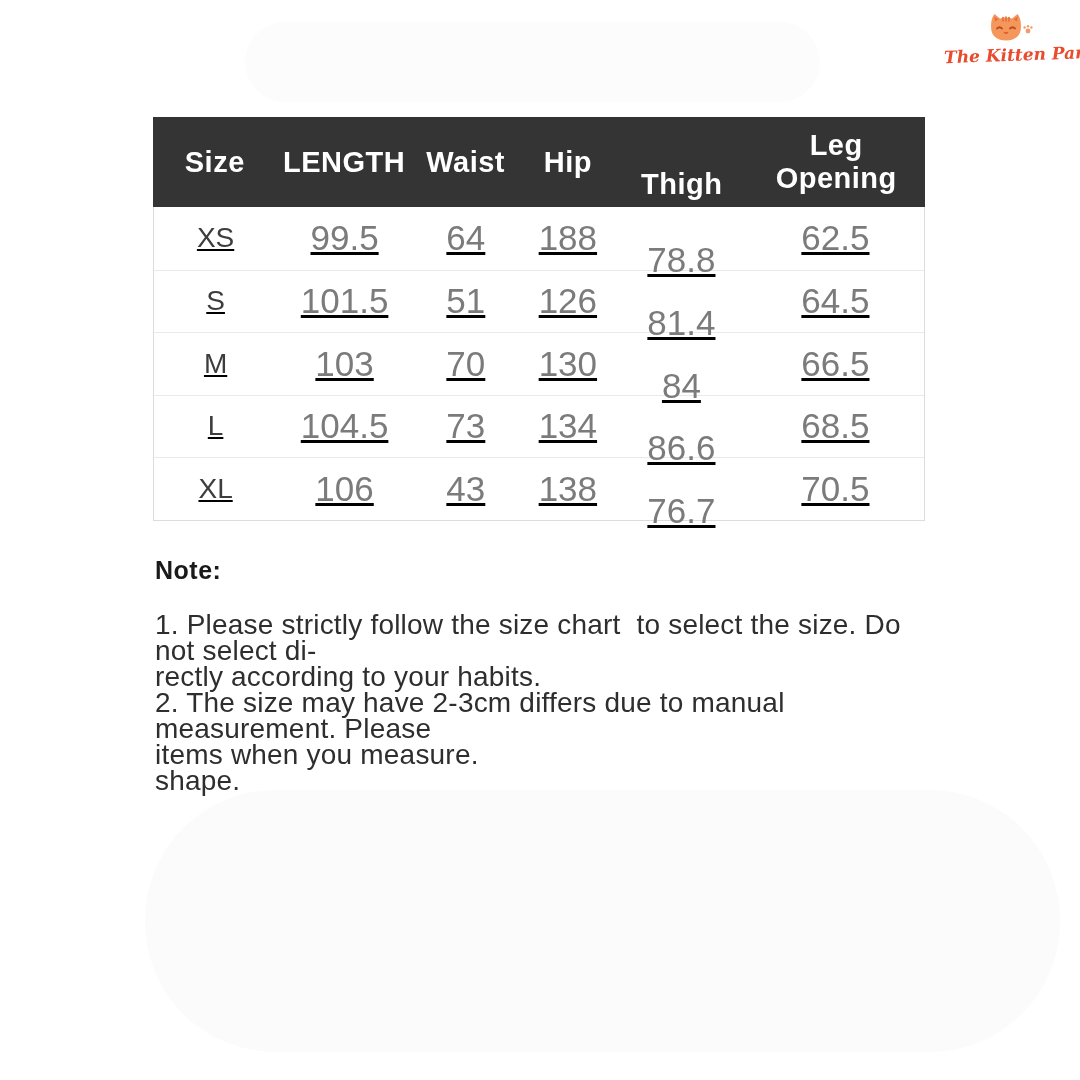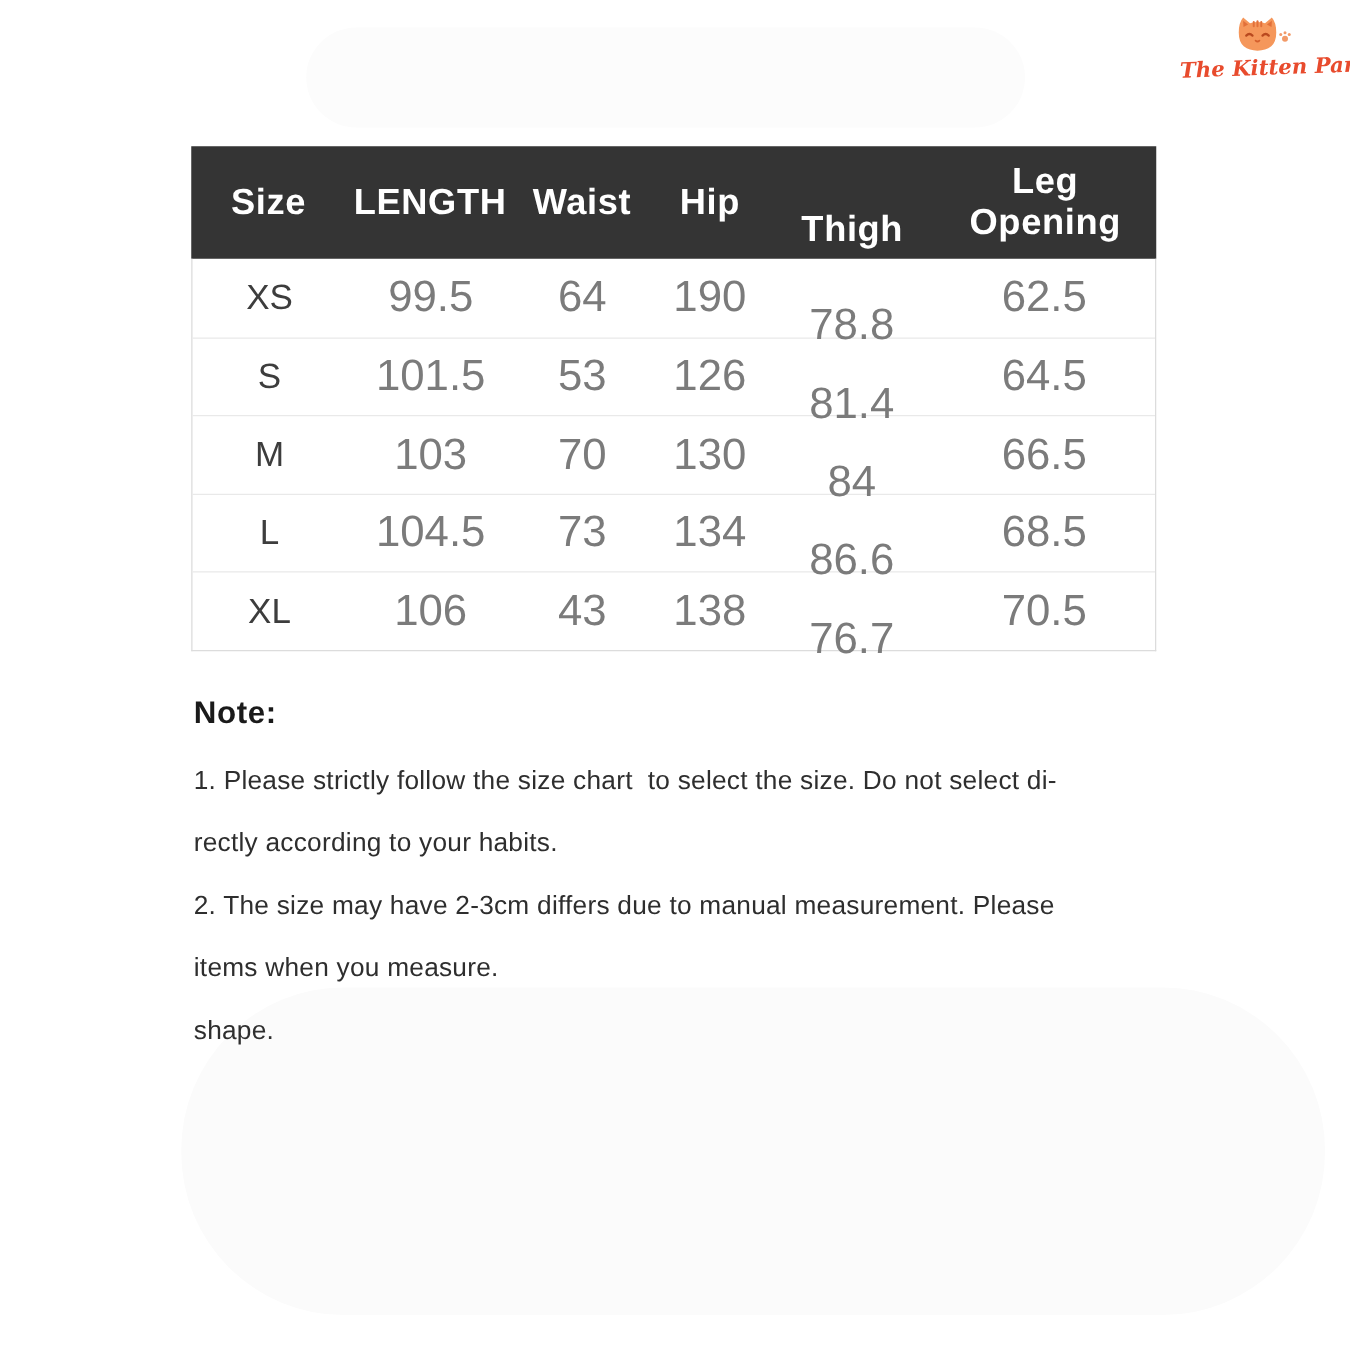--- a/index.html
+++ b/index.html
@@ -54,20 +54,21 @@
   }
   .chart-header{
     display:flex;align-items:center;height:90px;
     background:var(--header-bg);color:var(--header-text);
     font-size:29px;font-weight:600;letter-spacing:0.5px;
   }
   .chart-body{
     border-left:1px solid var(--table-border);
     border-right:1px solid var(--table-border);
     border-bottom:1px solid var(--table-border);
+    text-decoration:underline;
   }
   .row{display:flex;align-items:center;height:62.5px;}
   .row + .row{border-top:1px solid var(--row-sep);}
   .hcell,.cell{text-align:center;}
   .c0{width:16%;text-align:center;}
   .c1{width:17.5%;}
   .c2{width:14%;}
   .c3{width:12.5%;}
   .c4{width:17%;margin-top:44px;}
   .c5{width:23%;}
@@ -76,22 +77,22 @@
 
   
   .note{
     position:absolute;left:155px;top:556px;width:765px;z-index:1;
   }
   .note-title{
     font-size:25px;font-weight:600;color:var(--note-title);
     margin-bottom:27px;letter-spacing:0.5px;
   }
   .note-line{
-    font-size:21px;line-height:26px;color:var(--note-text);
-    white-space:pre-wrap;letter-spacing:0.2px;margin-top:24px;
+    font-size:28px;line-height:26px;color:var(--note-text);
+    white-space:pre-wrap;letter-spacing:0.2px;
   }
 </style>
 </head>
 <body>
 
 <div class="blob blob-top"></div>
 <div class="blob blob-bottom"></div>
 
 <div class="brand">
   <svg class="cat" width="58" height="34" viewBox="0 0 58 34">
@@ -129,28 +130,28 @@
     <div class="hcell c2">Waist</div>
     <div class="hcell c3">Hip</div>
     <div class="hcell c4">Thigh</div>
     <div class="hcell c5">Leg Opening</div>
   </div>
   <div class="chart-body">
     <div class="row">
       <div class="cell size c0">XS</div>
       <div class="cell c1">99.5</div>
       <div class="cell c2">64</div>
-      <div class="cell c3">190</div>
+      <div class="cell c3">188</div>
       <div class="cell c4">78.8</div>
       <div class="cell c5">62.5</div>
     </div>
     <div class="row">
       <div class="cell size c0">S</div>
       <div class="cell c1">101.5</div>
-      <div class="cell c2">53</div>
+      <div class="cell c2">51</div>
       <div class="cell c3">126</div>
       <div class="cell c4">81.4</div>
       <div class="cell c5">64.5</div>
     </div>
     <div class="row">
       <div class="cell size c0">M</div>
       <div class="cell c1">103</div>
       <div class="cell c2">70</div>
       <div class="cell c3">130</div>
       <div class="cell c4">84</div>

